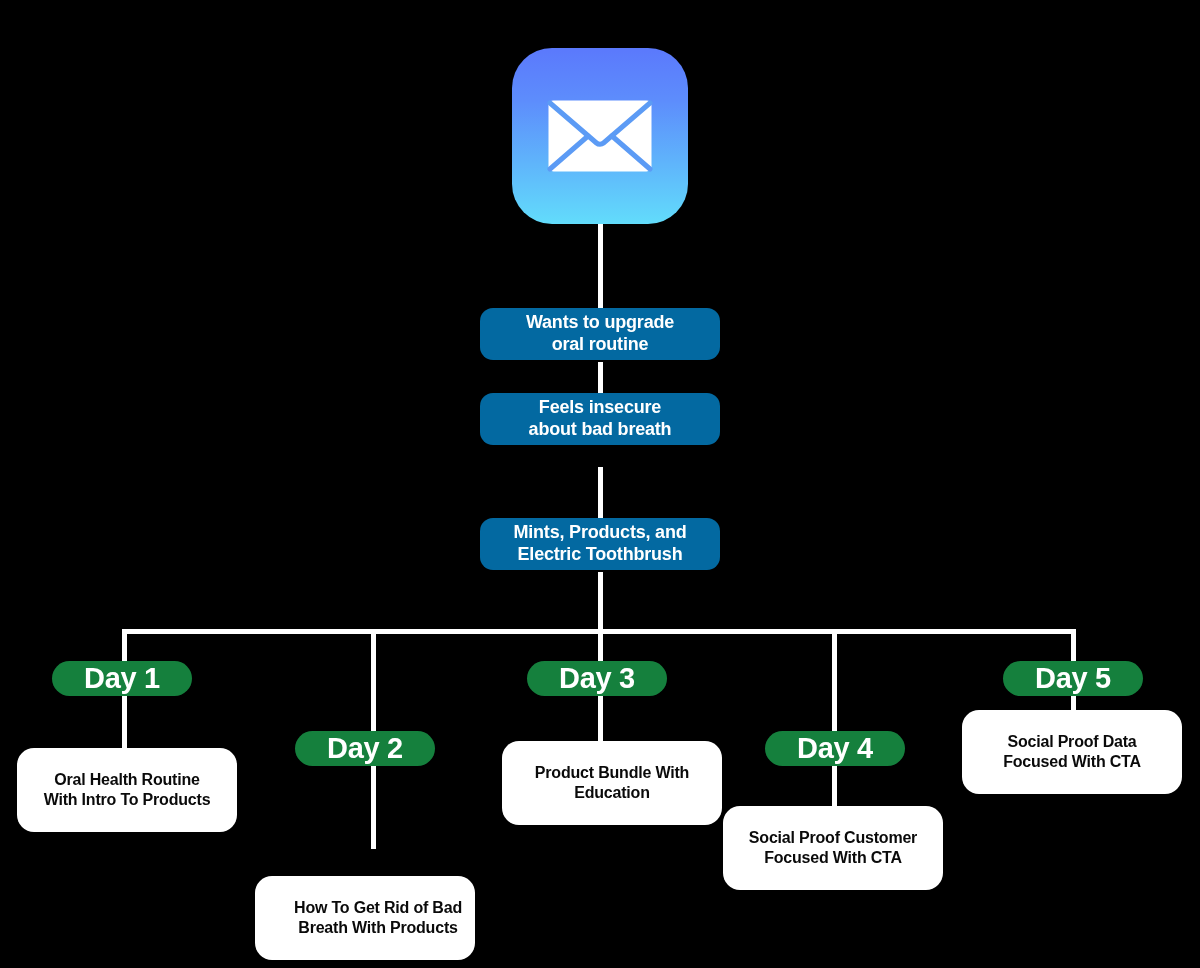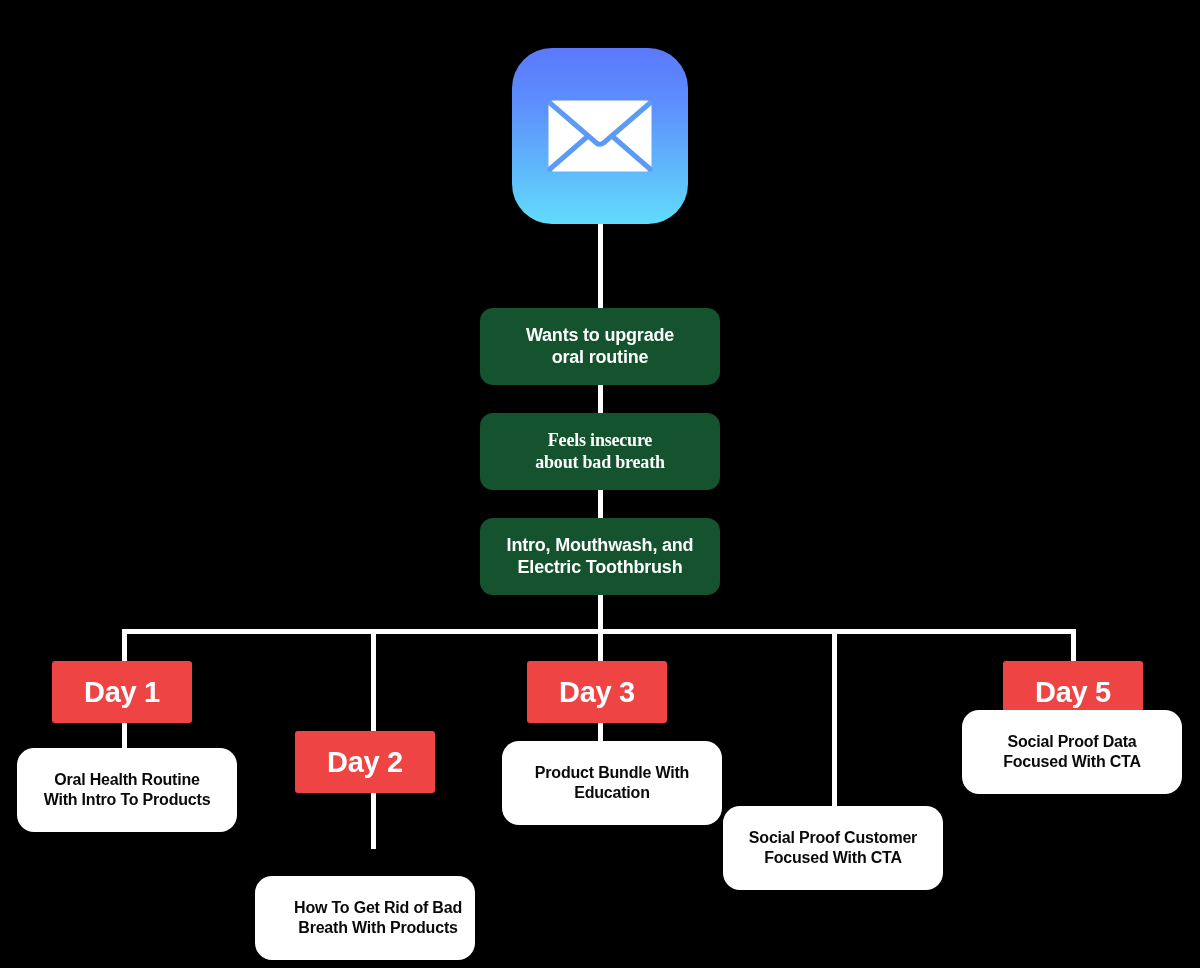--- a/index.html
+++ b/index.html
@@ -44,47 +44,47 @@
     display: flex;
     align-items: center;
     justify-content: center;
   }
   #mail-icon svg { display: block; }
 
   
   .pill {
     position: absolute;
     width: 240px;
-    height: 77px;
+    height: 52px;
     left: 480px;
-    background: #14532d;
+    background: #0369a1;
     border-radius: 13px;
     z-index: 4;
     display: flex;
     align-items: center;
     justify-content: center;
     text-align: center;
     color: #ffffff;
     font-size: 18px;
     font-weight: bold;
     line-height: 1.22;
     letter-spacing: -0.2px;
     padding: 0 6px;
   }
   #pill-0 { top: 308px; }
-  #pill-1 { top: 413px; font-family: Liberation Serif, serif; }
+  #pill-1 { top: 393px; }
   #pill-2 { top: 518px; }
 
   
   .day-badge {
     position: absolute;
     width: 140px;
-    height: 62px;
-    background: #ef4444;
-    border-radius: 3px;
+    height: 35px;
+    background: #15803d;
+    border-radius: 19px;
     z-index: 4;
     display: flex;
     align-items: center;
     justify-content: center;
     color: #ffffff;
     font-size: 29px;
     font-weight: bold;
     letter-spacing: -0.3px;
   }
 
@@ -146,21 +146,21 @@
 
   <div class="pill" id="pill-1">
     <span>
       <span>Feels insecure</span><br>
       <span>about bad breath</span>
     </span>
   </div>
 
   <div class="pill" id="pill-2">
     <span>
-      <span>Intro, Mouthwash, and</span><br>
+      <span>Mints, Products, and</span><br>
       <span>Electric Toothbrush</span>
     </span>
   </div>
 
   <div class="day-badge" style="left:52px; top:661px;">Day 1</div>
   <div class="day-card" style="left:17px; top:748px;">
     <span>
       <span>Oral Health Routine</span><br>
       <span>With Intro To Products</span>
     </span>
@@ -175,20 +175,21 @@
   </div>
 
   <div class="day-badge" style="left:527px; top:661px;">Day 3</div>
   <div class="day-card" style="left:490px; top:741px;margin-left:12px;">
     <span>
       <span>Product Bundle With</span><br>
       <span>Education</span>
     </span>
   </div>
 
+  <div class="day-badge" style="left:765px; top:731px;">Day 4</div>
   <div class="day-card" style="left:723px; top:806px;align-items:center;">
     <span>
       <span>Social Proof Customer</span><br>
       <span>Focused With CTA</span>
     </span>
   </div>
 
   <div class="day-badge" style="left:1003px; top:661px;">Day 5</div>
   <div class="day-card" style="left:962px; top:710px;">
     <span>

